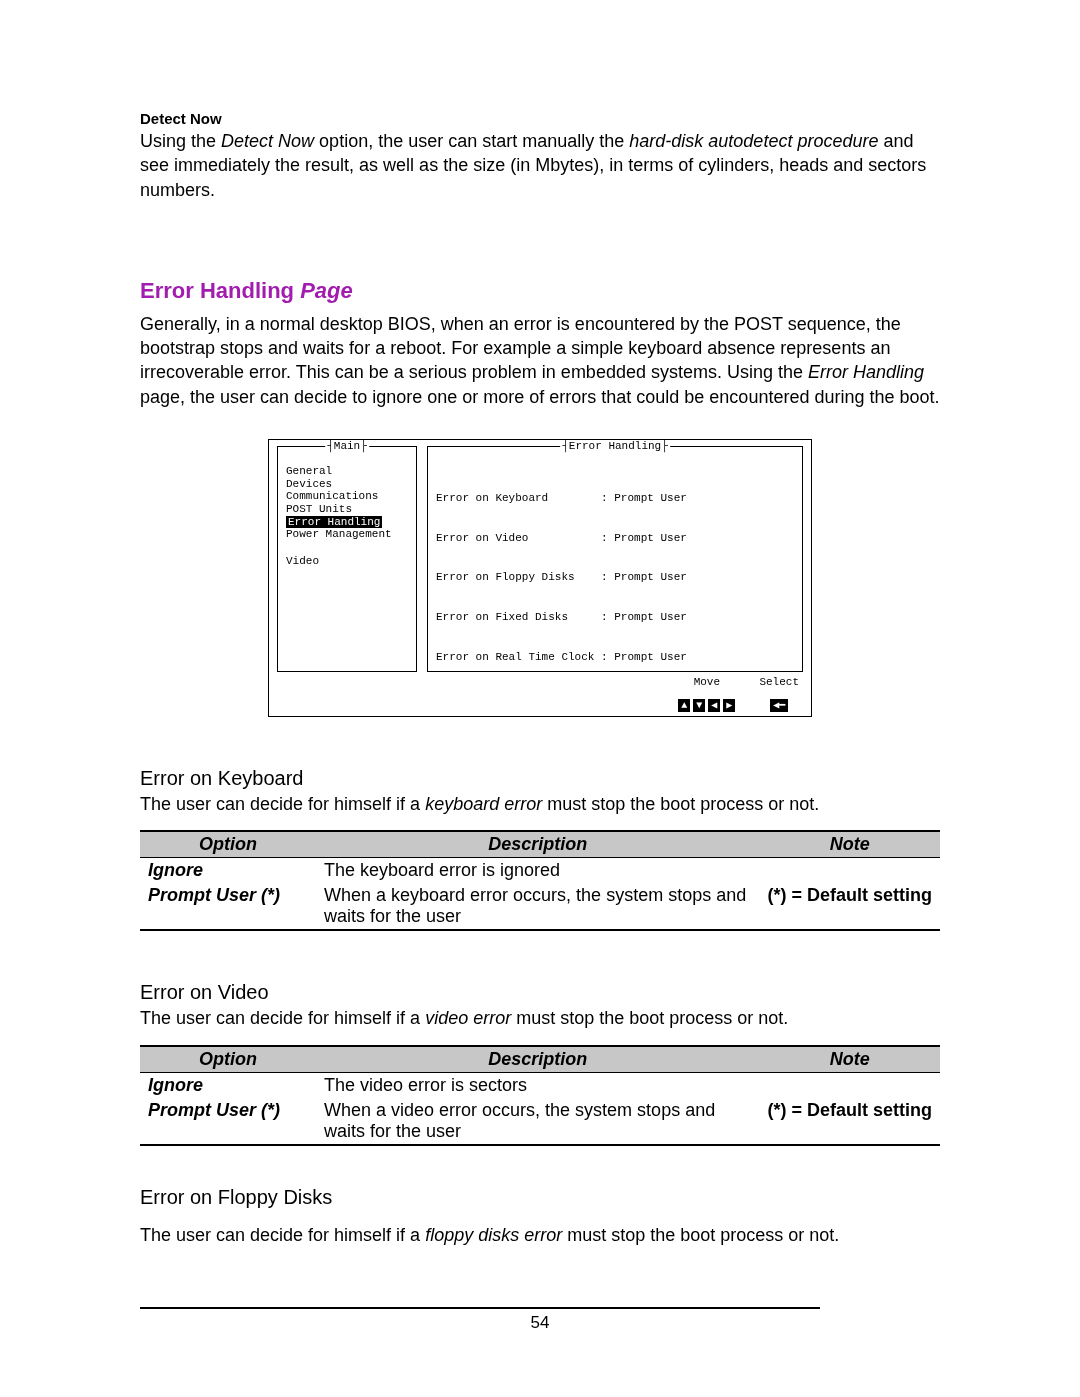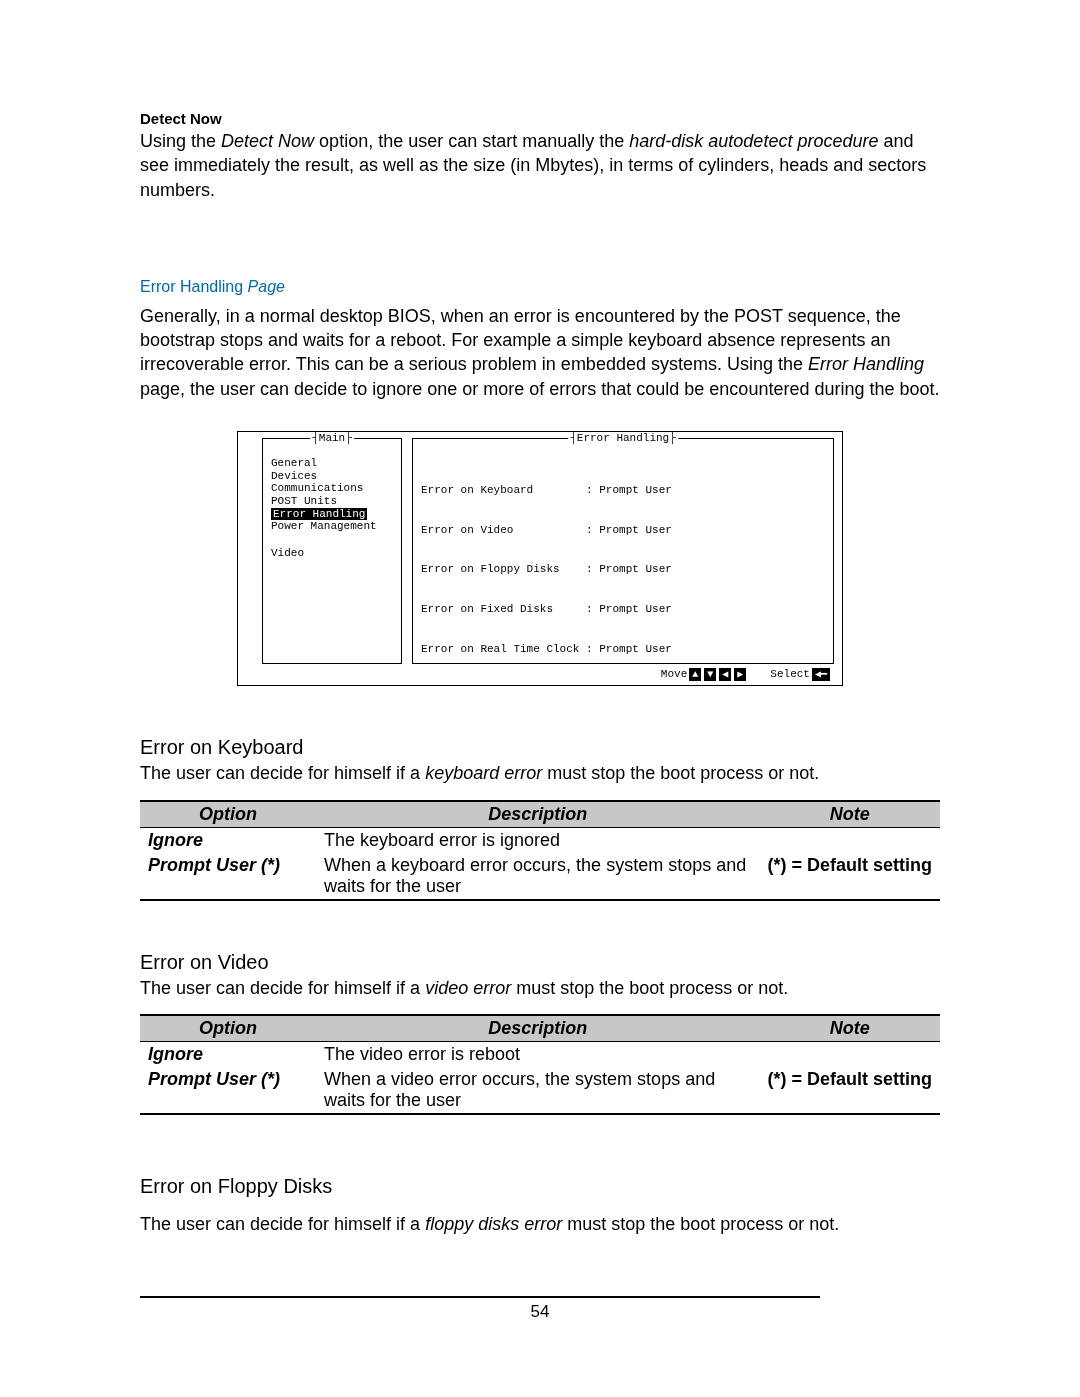--- a/index.html
+++ b/index.html
@@ -26,44 +26,44 @@
     margin: 0 0 2px 0;
   }
   p.body {
     font-size: 18px;
     line-height: 1.35;
     margin: 0 0 8px 0;
   }
   .italic { font-style: italic; }
 
   h2.section {
-    font-size: 16px;
-    color: #0369a1;
-    font-weight: normal;
+    font-size: 22px;
+    color: #a21caf;
+    font-weight: bold;
     margin: 76px 0 8px 0;
   }
   h2.section .page-word { font-style: italic; }
 
   h3.sub {
     font-size: 20px;
     font-weight: normal;
     margin: 50px 0 2px 0;
   }
 
   
   .bios {
-    width: 606px;
+    width: 544px;
     margin: 30px auto 0 auto;
     border: 1px solid #000;
     background: #fff;
     font-family: "Courier New", monospace;
     font-size: 11px;
     line-height: 1.15;
     position: relative;
-    padding: 6px 8px 4px 24px;
+    padding: 6px 8px 4px 8px;
     box-sizing: border-box;
   }
   .bios-columns {
     display: flex;
     gap: 10px;
   }
   .bios-col.left {
     width: 140px;
     border: 1px solid #000;
     padding: 18px 8px 8px 8px;
@@ -109,23 +109,23 @@
     justify-content: flex-end;
     align-items: flex-end;
     gap: 24px;
     font-family: "Courier New", monospace;
     font-size: 11px;
     margin-top: 4px;
     padding-right: 4px;
   }
   .footer-group {
     display: flex;
-    flex-direction: row;
+    flex-direction: column;
     align-items: center;
-    gap: 2px;
+    gap: 10px;
   }
   .key-row { display: flex; gap: 3px; }
   .key {
     background: #000;
     color: #fff;
     padding: 0 3px;
     font-size: 10px;
     line-height: 13px;
     display: inline-block;
   }
@@ -274,32 +274,32 @@
     <thead>
       <tr>
         <th>Option</th>
         <th>Description</th>
         <th>Note</th>
       </tr>
     </thead>
     <tbody>
       <tr>
         <td class="opt-col">Ignore</td>
-        <td>The video error is reboot</td>
+        <td>The video error is sectors</td>
         <td class="note-col"></td>
       </tr>
       <tr>
         <td class="opt-col">Prompt User (*)</td>
         <td>When a video error occurs, the system stops and waits for the user</td>
         <td class="note-col">(*) = Default setting</td>
       </tr>
     </tbody>
   </table>
 
-  <h3 class="sub" style="margin-top:60px">Error on Floppy Disks</h3>
+  <h3 class="sub" style="margin-top:40px">Error on Floppy Disks</h3>
   <p class="body" style="margin-top:14px">
     <span>The user can decide for himself if a </span>
     <span class="italic">floppy disks error</span>
     <span> must stop the boot process or not.</span>
   </p>
 
   <hr class="foot-rule">
   <div class="page-number">54</div>
 
 </div>

